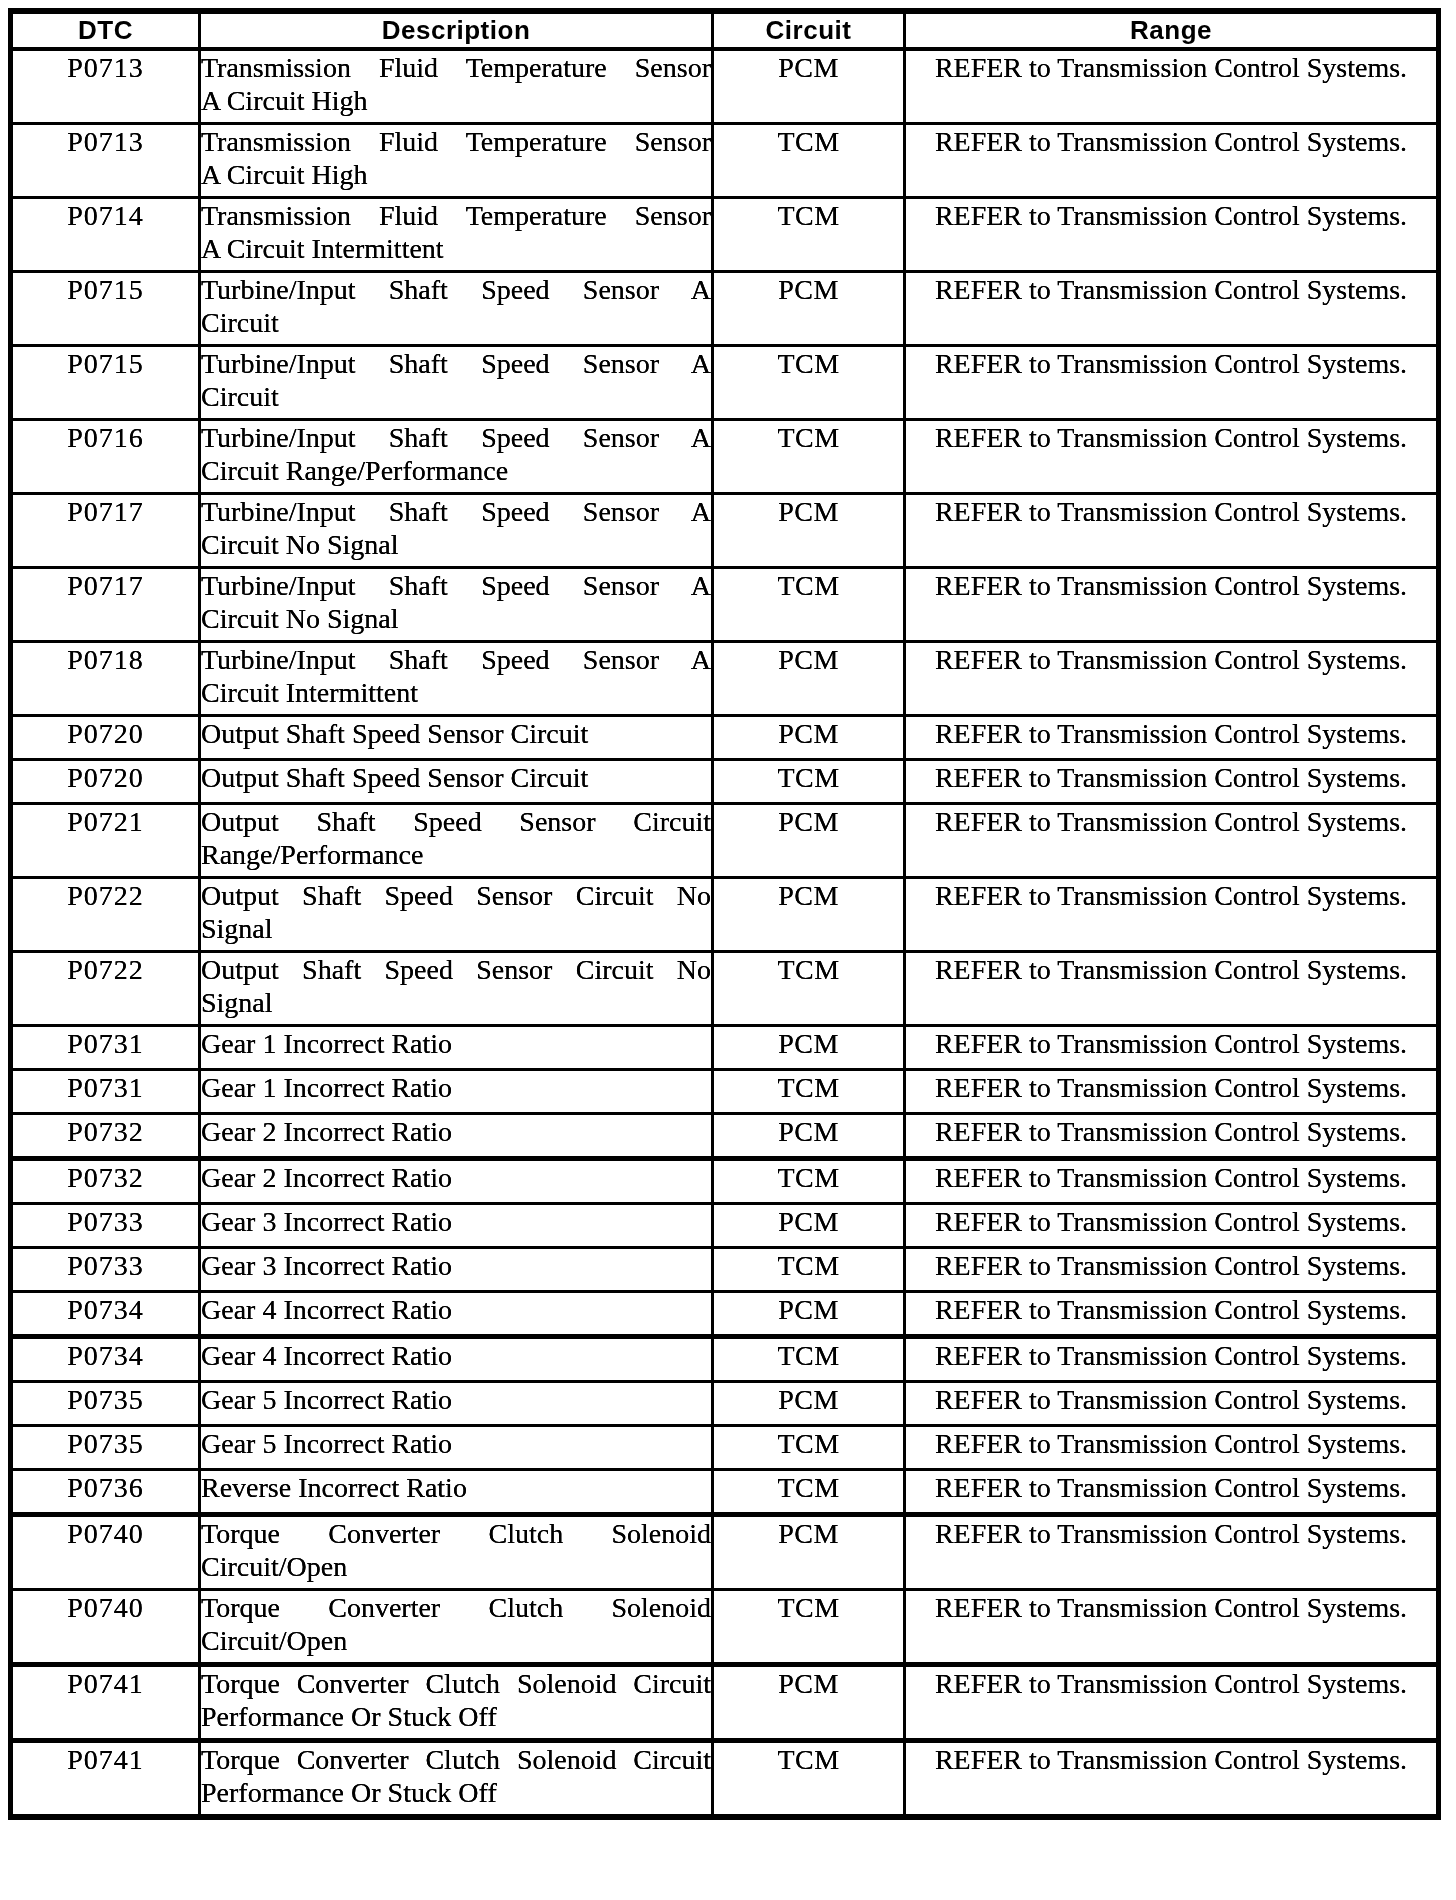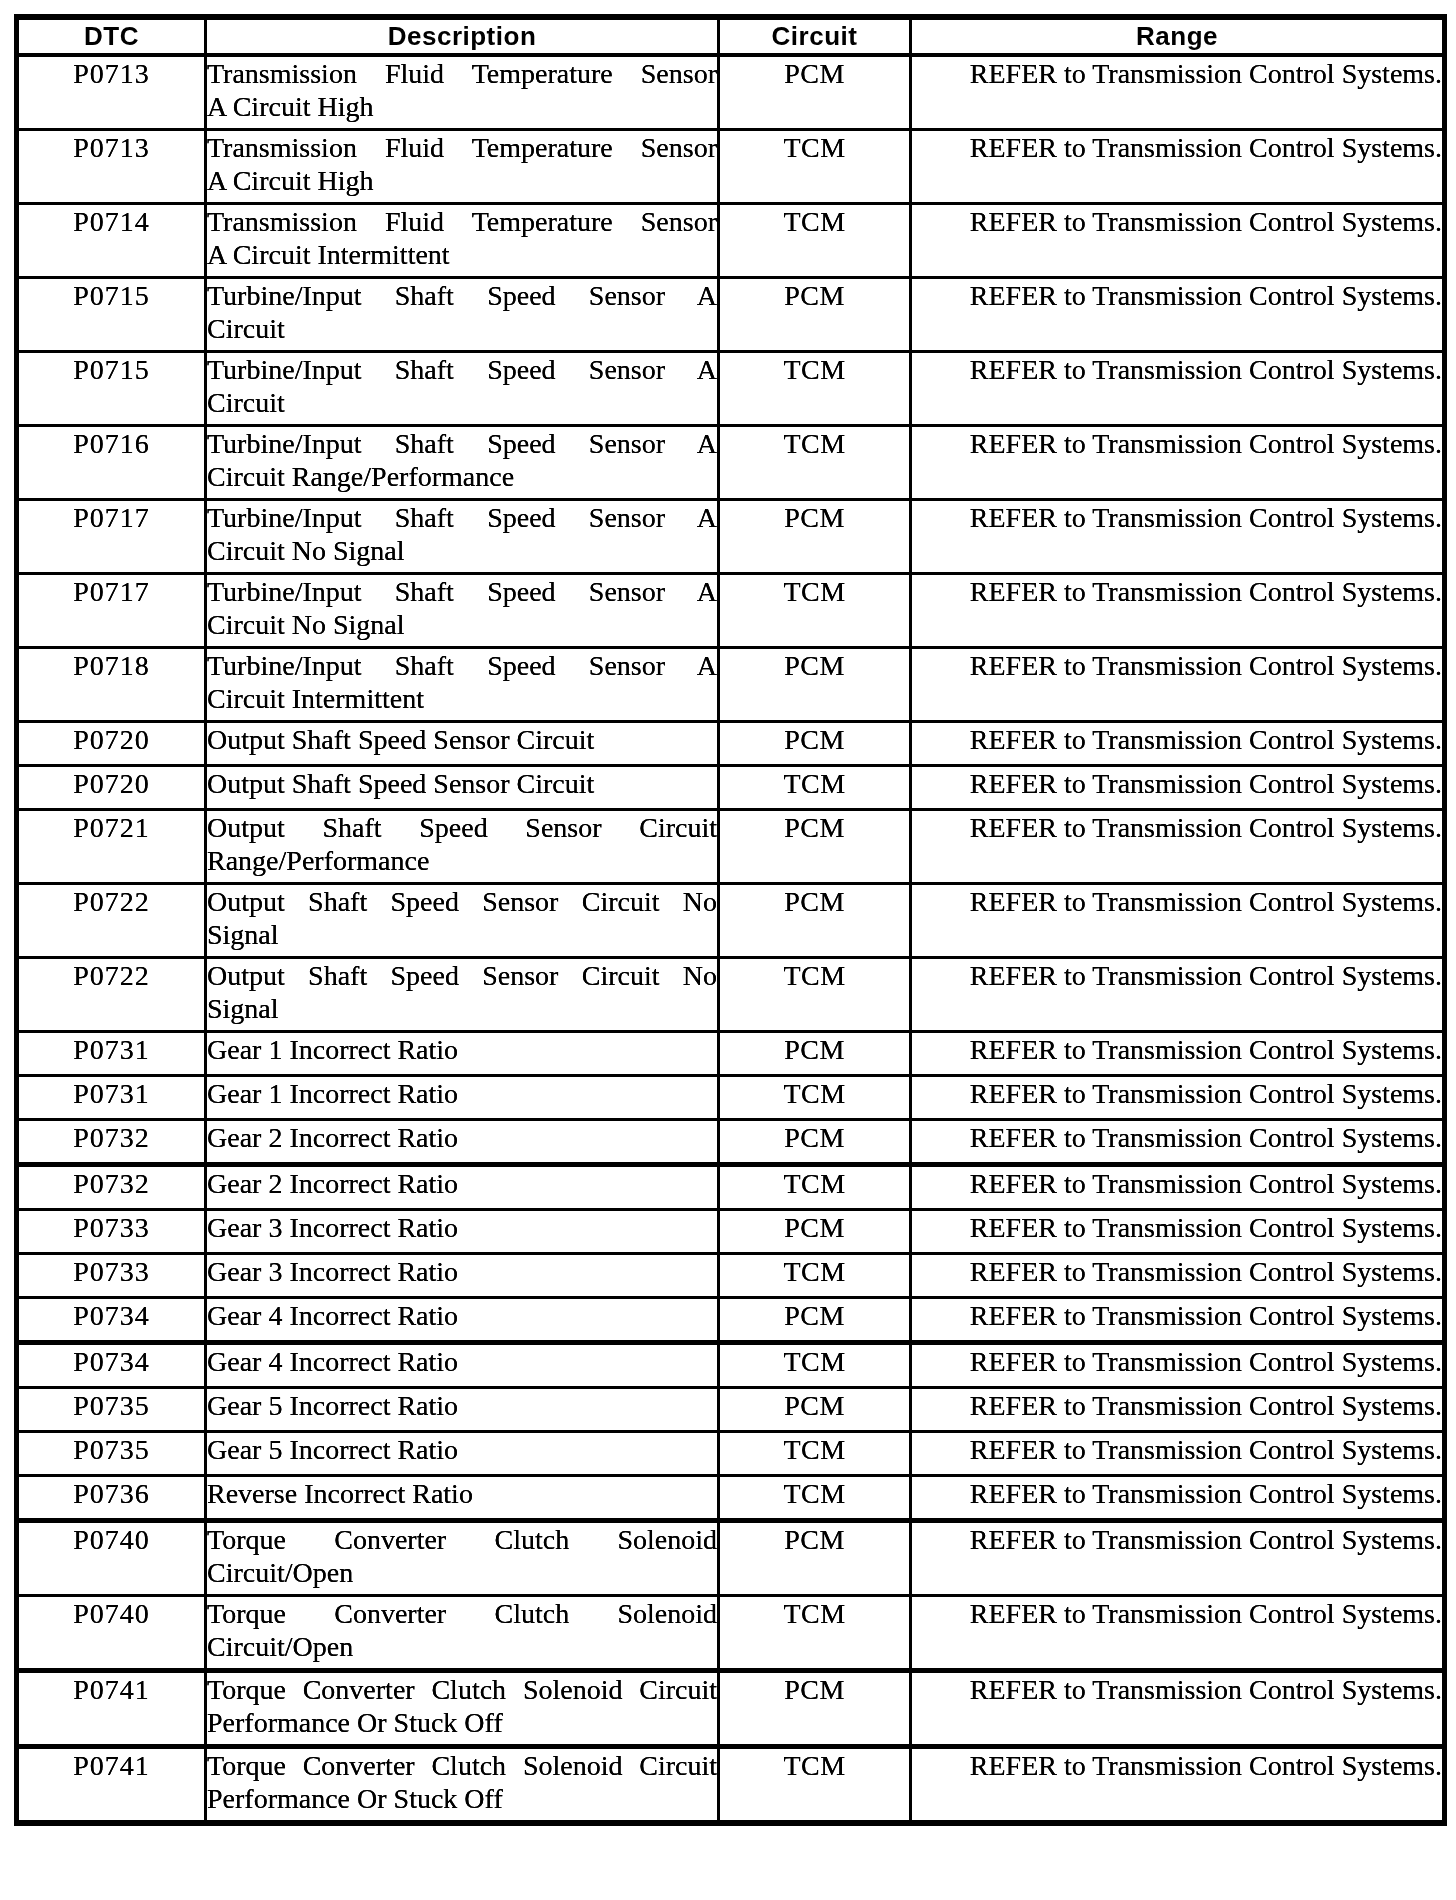--- a/index.html
+++ b/index.html
@@ -12,21 +12,21 @@
     height: 1900px;
     overflow: hidden;
     font-family: "Liberation Serif", serif;
     color: #000000;
   }
   .page {
     position: relative;
     width: 1456px;
     height: 1900px;
     box-sizing: border-box;
-    padding: 14px;
+    padding: 8px;
     background: #ffffff;
   }
   table.dtc-table {
     border-collapse: collapse;
     table-layout: fixed;
     width: 1428px;
     background: #ffffff;
   }
   table.dtc-table col.c-dtc    { width: 189px; }
   table.dtc-table col.c-desc   { width: 513px; }
@@ -83,21 +83,21 @@
   td.cell-desc .nline {
     text-align: left;
   }
   td.cell-source {
     text-align: center;
     padding-top: 5px;
     letter-spacing: 0.5px;
   }
   td.cell-action {
     padding: 4px 12px 0 18px;
-    text-align: right;
+    text-align: center;
   }
 </style>
 </head>
 <body>
 
 <div class="page">
   <table class="dtc-table">
     <colgroup>
       <col class="c-dtc">
       <col class="c-desc">

